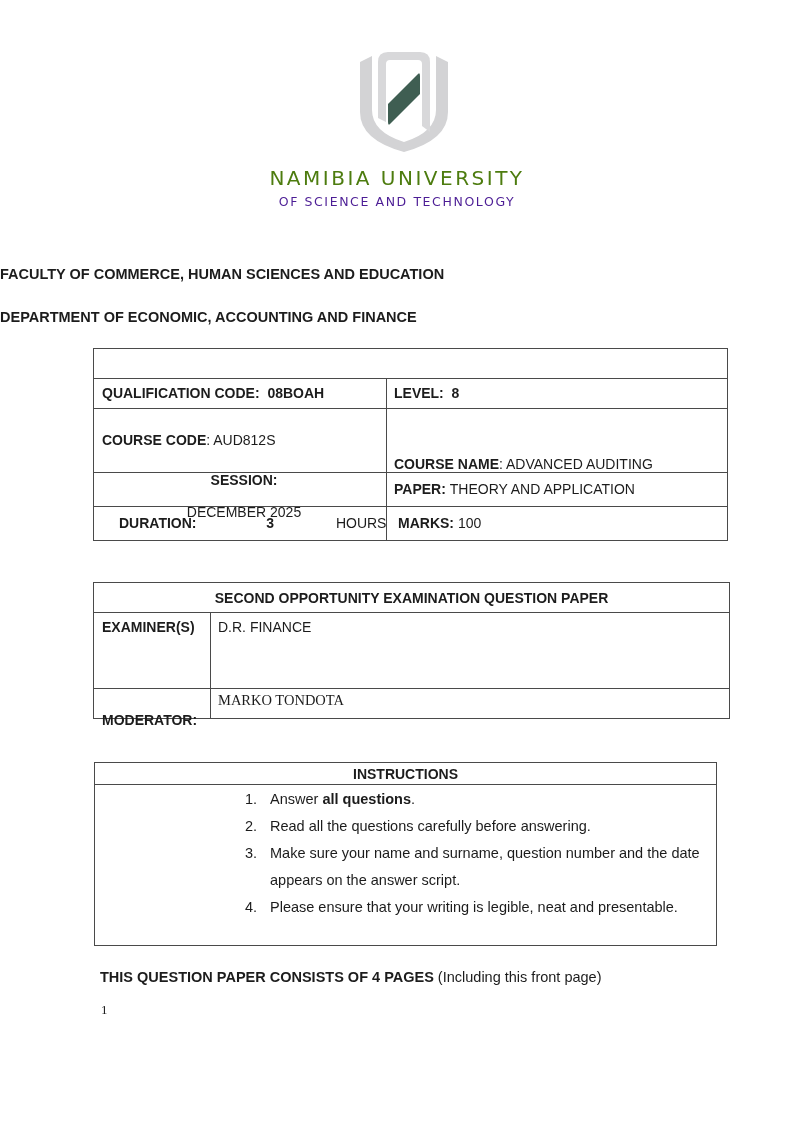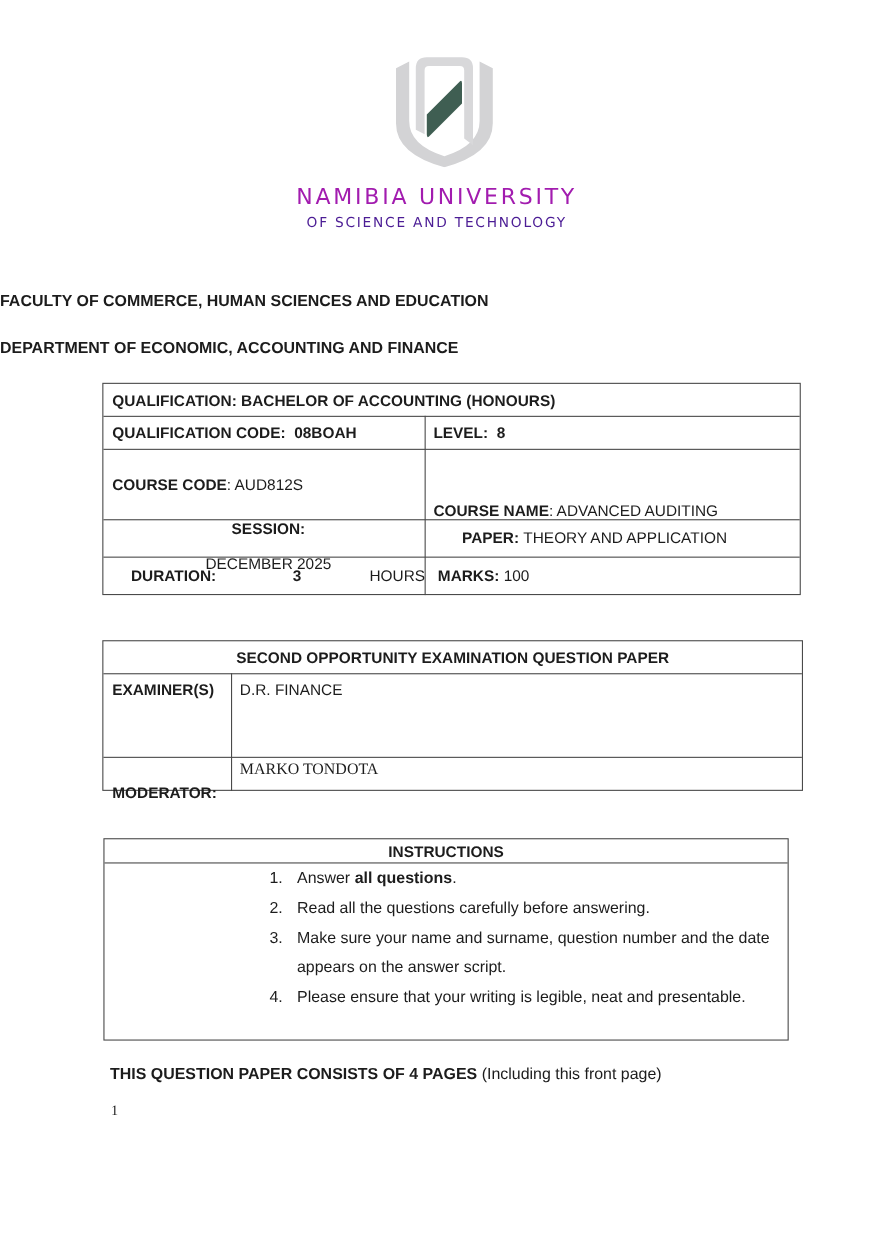--- a/index.html
+++ b/index.html
@@ -27,21 +27,21 @@
   }
   .uni-name {
     position: absolute;
     left: 0;
     width: 794px;
     top: 166px;
     text-align: center;
     font-family: "DejaVu Sans", sans-serif;
     font-size: 20px;
     letter-spacing: 2.5px;
-    color: #a21caf;
+    color: #4d7c0f;
     font-weight: normal;
   }
   .uni-sub {
     position: absolute;
     left: 0;
     width: 794px;
     top: 194px;
     text-align: center;
     font-family: "DejaVu Sans", sans-serif;
     font-size: 12.5px;
@@ -161,44 +161,41 @@
 
   <div class="tbl t1">
 
     <div class="hline" style="left:0;width:100%;top:29px;"></div>
     <div class="hline" style="left:0;width:100%;top:59px;"></div>
     <div class="hline" style="left:0;width:100%;top:123px;"></div>
     <div class="hline" style="left:0;width:100%;top:157px;"></div>
 
     <div class="vline" style="left:292px;top:29px;height:163px;"></div>
 
-    <div class="cell" style="left:0;top:0;width:100%;height:29px;">
-      <b>QUALIFICATION:</b>&nbsp;<b>BACHELOR OF ACCOUNTING (HONOURS)</b>
-    </div>
 
     <div class="cell" style="left:0;top:29px;width:292px;height:30px;">
       <b>QUALIFICATION CODE:</b>&nbsp;&nbsp;<b>08BOAH</b>
     </div>
     <div class="cell" style="left:292px;top:29px;width:341px;height:30px;">
       <b>LEVEL:</b>&nbsp;&nbsp;<b>8</b>
     </div>
 
     <div class="cell" style="left:0;top:59px;width:292px;height:64px;">
       <b>COURSE CODE</b>
         <span>: AUD812S</span>
     </div>
     <div class="cell" style="left:292px;top:59px;width:341px;height:64px;align-items:flex-end;">
       <b>COURSE NAME</b>
         <span>: ADVANCED AUDITING</span>
     </div>
 
     <div class="cell" style="left:0;top:123px;width:292px;height:34px;flex-direction:column;">
       <b>SESSION:</b>&nbsp;<span>DECEMBER 2025</span>
     </div>
-    <div class="cell" style="left:292px;top:123px;width:341px;height:34px;margin-left:26px;">
+    <div class="cell" style="left:292px;top:123px;width:341px;height:34px;">
       <b>PAPER:</b>&nbsp;<span>THEORY AND APPLICATION</span>
     </div>
 
     <div class="cell" style="left:17px;top:157px;width:292px;height:34px;gap:29px;">
       <b>DURATION:</b>&nbsp;&nbsp;&nbsp;<b>3</b>&nbsp;<span>HOURS</span>
     </div>
     <div class="cell" style="left:292px;top:157px;width:341px;height:34px;padding-left:12px;">
       <b>MARKS:</b>&nbsp;<span>100</span>
     </div>
   </div>

